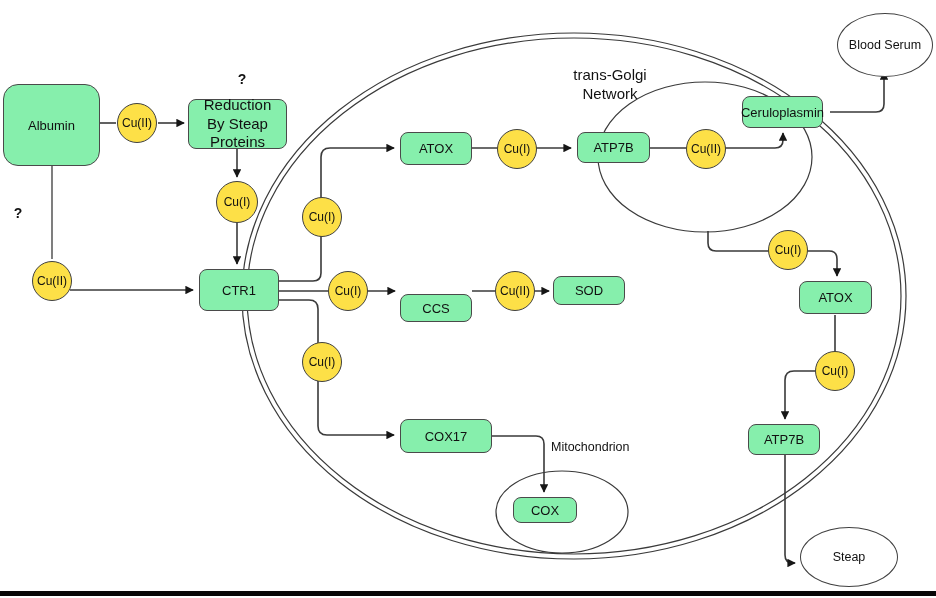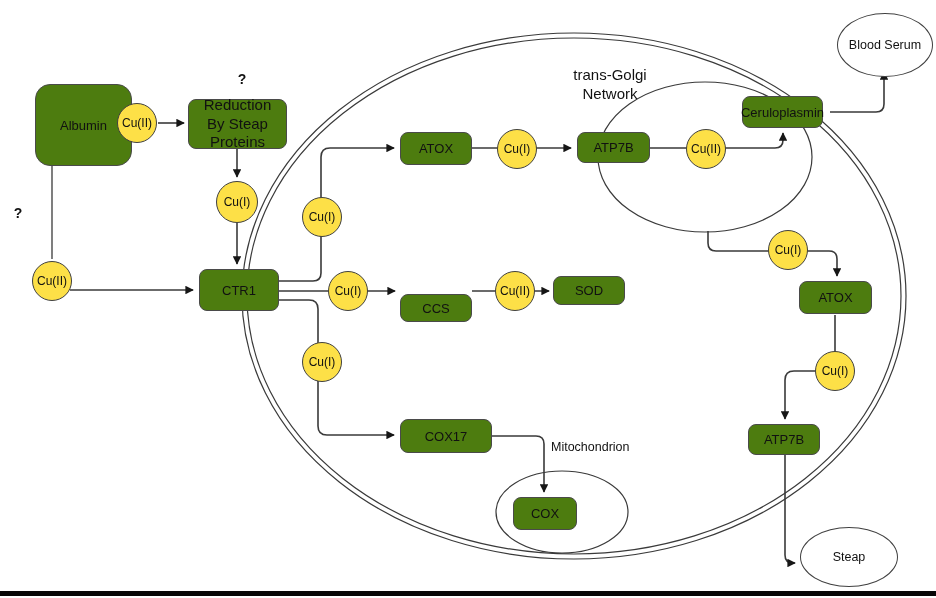--- a/index.html
+++ b/index.html
@@ -2,41 +2,41 @@
 <html><head>
 <meta charset="utf-8">
 <style>
   html,body{margin:0;padding:0;background:#fff;}
   #stage{
     position:relative;width:936px;height:598px;background:#fff;overflow:hidden;
     font-family:"Liberation Sans","DejaVu Sans",sans-serif;color:#111;
   }
   #wires{position:absolute;left:0;top:0;z-index:1;}
   .box{
-    position:absolute;box-sizing:border-box;background:#4d7c0f;
+    position:absolute;box-sizing:border-box;background:#86efac;
     border:1.7px solid #4a4a4a;border-radius:8px;
     display:flex;align-items:center;justify-content:center;
     font-size:13px;color:#111;z-index:2;text-align:center;
   }
   .cu{
     position:absolute;box-sizing:border-box;width:40px;height:40px;background:#fde047;
     border:1.5px solid #404040;border-radius:50%;
     display:flex;align-items:center;justify-content:center;
     font-size:12px;color:#111;z-index:2;
   }
   .elli{
     position:absolute;box-sizing:border-box;background:#fff;
     border:1.5px solid #404040;border-radius:50%;
     display:flex;align-items:center;justify-content:center;
     font-size:12.5px;color:#111;z-index:2;
   }
   .lbl{position:absolute;z-index:2;font-size:12.5px;color:#111;}
   .multiline{white-space:pre-line;text-align:center;line-height:1.25;font-size:15px;}
   .qmark{font-weight:bold;font-size:14px;text-align:center;}
-  #albumin{border-radius:15px;border-width:1.8px;margin-left:32px;}
+  #albumin{border-radius:15px;border-width:1.8px;}
   #reduction{font-size:12.5px;line-height:1.3;}
   #bottom-rule{position:absolute;left:0;top:591px;width:936px;height:5px;background:#070707;z-index:3;}
 </style>
 </head>
 <body>
 
 <div id="stage">
 
   <svg id="wires" width="936" height="598" viewBox="0 0 936 598">
     <defs>
@@ -80,21 +80,21 @@
 By Steap
 Proteins</span>
   </div>
   <div class="box" style="left:199px;top:269px;width:80px;height:42px">CTR1</div>
   <div class="box" style="left:400px;top:132px;width:72px;height:33px">ATOX</div>
   <div class="box" style="left:577px;top:132px;width:73px;height:31px">ATP7B</div>
   <div class="box" style="left:742px;top:96px;width:81px;height:32px">Ceruloplasmin</div>
   <div class="box" style="left:400px;top:294px;width:72px;height:28px">CCS</div>
   <div class="box" style="left:553px;top:276px;width:72px;height:29px">SOD</div>
   <div class="box" style="left:400px;top:419px;width:92px;height:34px">COX17</div>
-  <div class="box" style="left:513px;top:497px;width:64px;height:33px">COX</div>
+  <div class="box" style="left:513px;top:497px;width:64px;height:26px">COX</div>
   <div class="box" style="left:799px;top:281px;width:73px;height:33px">ATOX</div>
   <div class="box" style="left:748px;top:424px;width:72px;height:31px">ATP7B</div>
 
   <div class="cu" style="left:117px;top:103px">Cu(II)</div>
   <div class="cu" style="left:216px;top:181px;width:42px;height:42px">Cu(I)</div>
   <div class="cu" style="left:32px;top:261px">Cu(II)</div>
   <div class="cu" style="left:302px;top:197px">Cu(I)</div>
   <div class="cu" style="left:328px;top:271px">Cu(I)</div>
   <div class="cu" style="left:302px;top:342px">Cu(I)</div>
   <div class="cu" style="left:497px;top:129px">Cu(I)</div>

